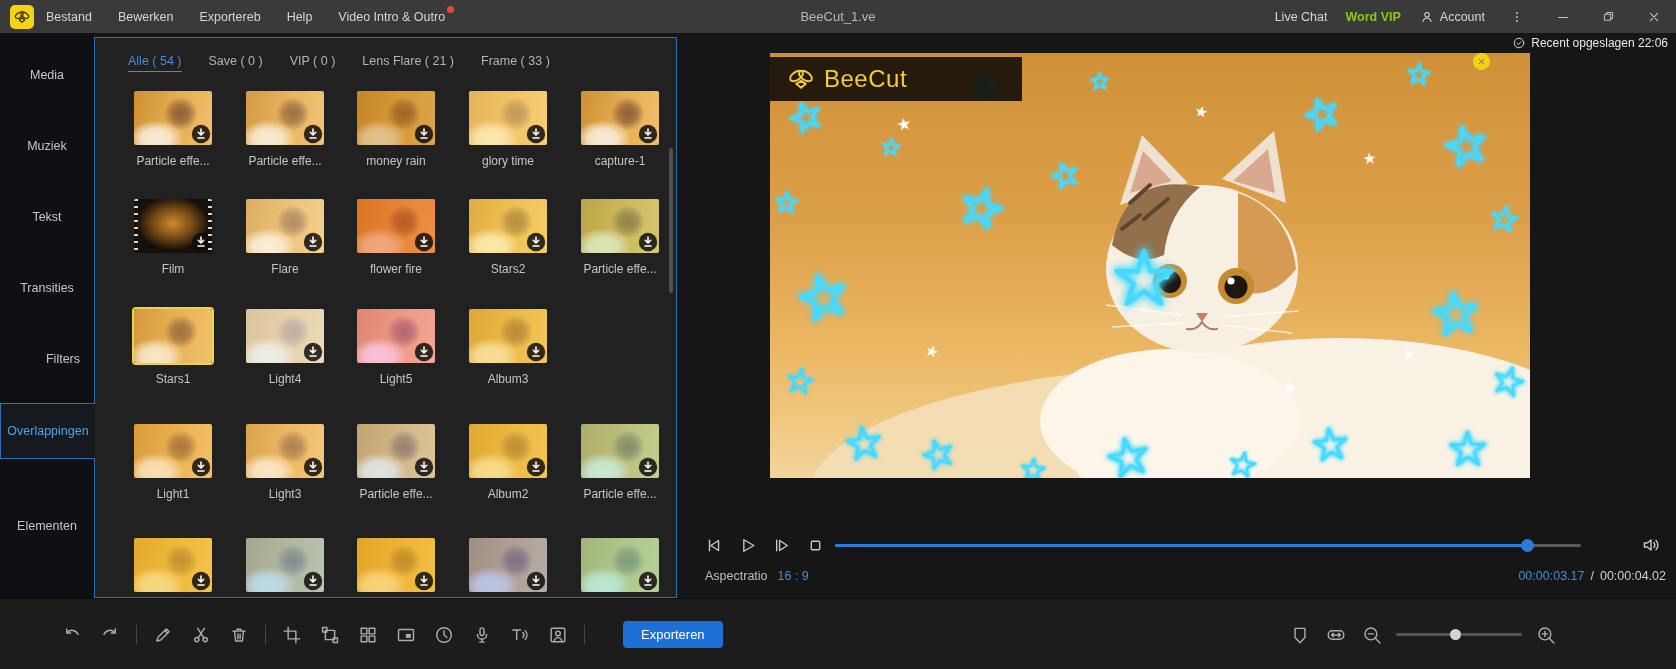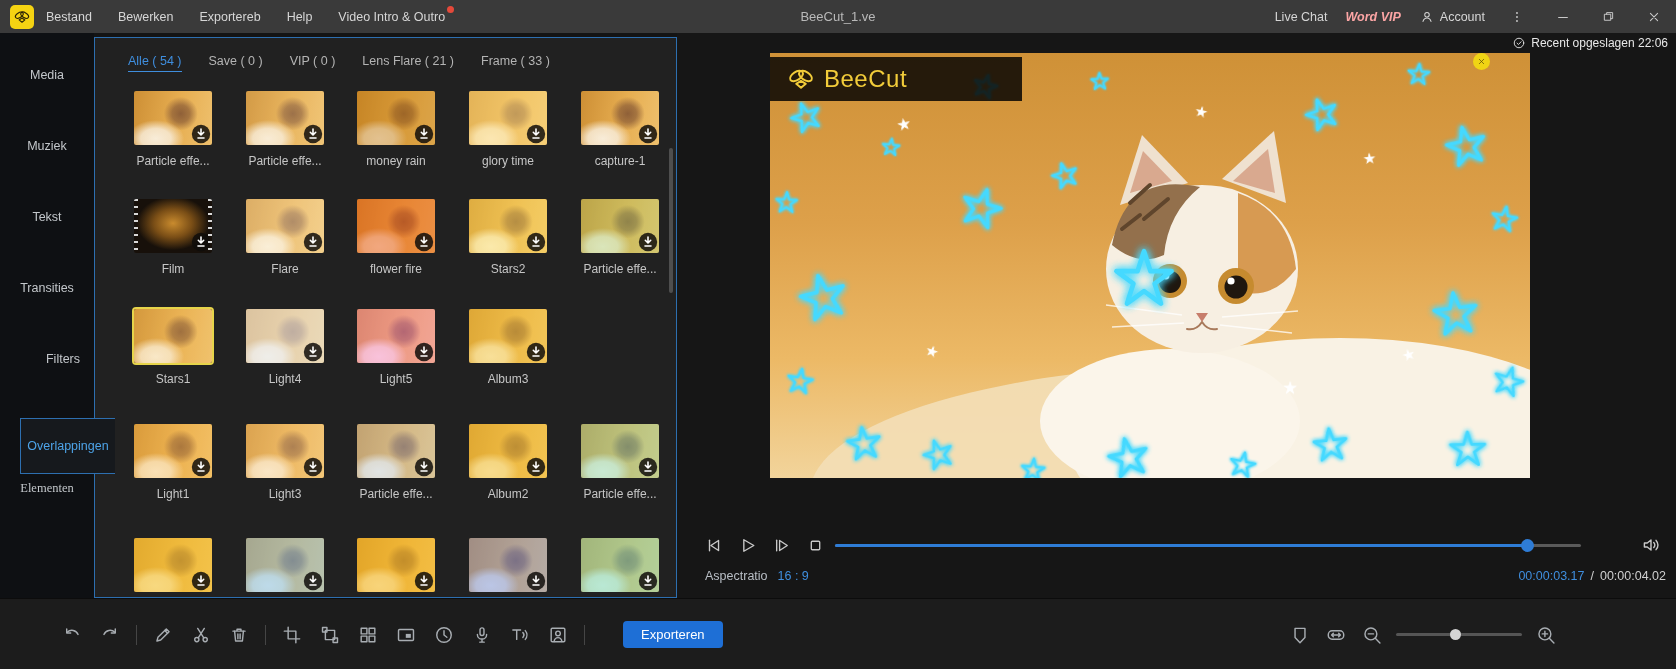--- a/index.html
+++ b/index.html
@@ -103,21 +103,21 @@
     <div class="menus" id="menus">
         <span class="menu-item">Bestand</span>
         <span class="menu-item">Bewerken</span>
         <span class="menu-item">Exportereb</span>
         <span class="menu-item">Help</span>
         <span class="menu-item">Video Intro &amp; Outro<span class="menu-badge" style="background: rgb(229, 73, 58);"></span></span>
       </div>
     <div class="win-title">BeeCut_1.ve</div>
     <div class="tb-right">
       <span class="tb-link">Live Chat</span>
-      <span class="tb-vip" id="vip" style="color: #fca5a5; font-style: italic;">Word VIP</span>
+      <span class="tb-vip" id="vip" style="color: #84cc16;">Word VIP</span>
       <span class="tb-account">
         <span id="person-ic">
             <svg viewBox="0 0 20 20" width="16" height="16" fill="none" stroke="currentColor" stroke-width="1.3" stroke-linecap="round" stroke-linejoin="round">
               <circle cx="10" cy="7.2" r="2.8"></circle>
               <path d="M5 15.5c.9-2.8 2.9-4.2 5-4.2s4.1 1.4 5 4.2"></path>
             </svg>
           </span>
         <span>Account</span>
       </span>
       <span class="win-btn" id="kebab-ic">
@@ -145,22 +145,22 @@
         </span>
     </div>
   </div>
 
   <div class="sidebar" id="sidebar">
       <div class="side-item" style="top: 14px;">Media</div>
       <div class="side-item" style="top: 85px;">Muziek</div>
       <div class="side-item" style="top: 156px;">Tekst</div>
       <div class="side-item" style="top: 227px;">Transities</div>
       <div class="side-item" style="top: 298px; padding-left: 16px;">Filters</div>
-      <div class="side-item active" style="top: 385px; margin-left: 20px;">Overlappingen</div>
-      <div class="side-item" style="top: 427px; font-family: Liberation Serif, serif;">Elementen</div>
+      <div class="side-item active" style="top: 370px;">Overlappingen</div>
+      <div class="side-item" style="top: 465px;">Elementen</div>
     </div>
 
   <div class="panel">
     <div class="tabs" id="tabs">
         <span class="tab active">Alle ( 54 )</span>
         <span class="tab">Save ( 0 )</span>
         <span class="tab">VIP ( 0 )</span>
         <span class="tab">Lens Flare ( 21 )</span>
         <span class="tab">Frame ( 33 )</span>
       </div>

